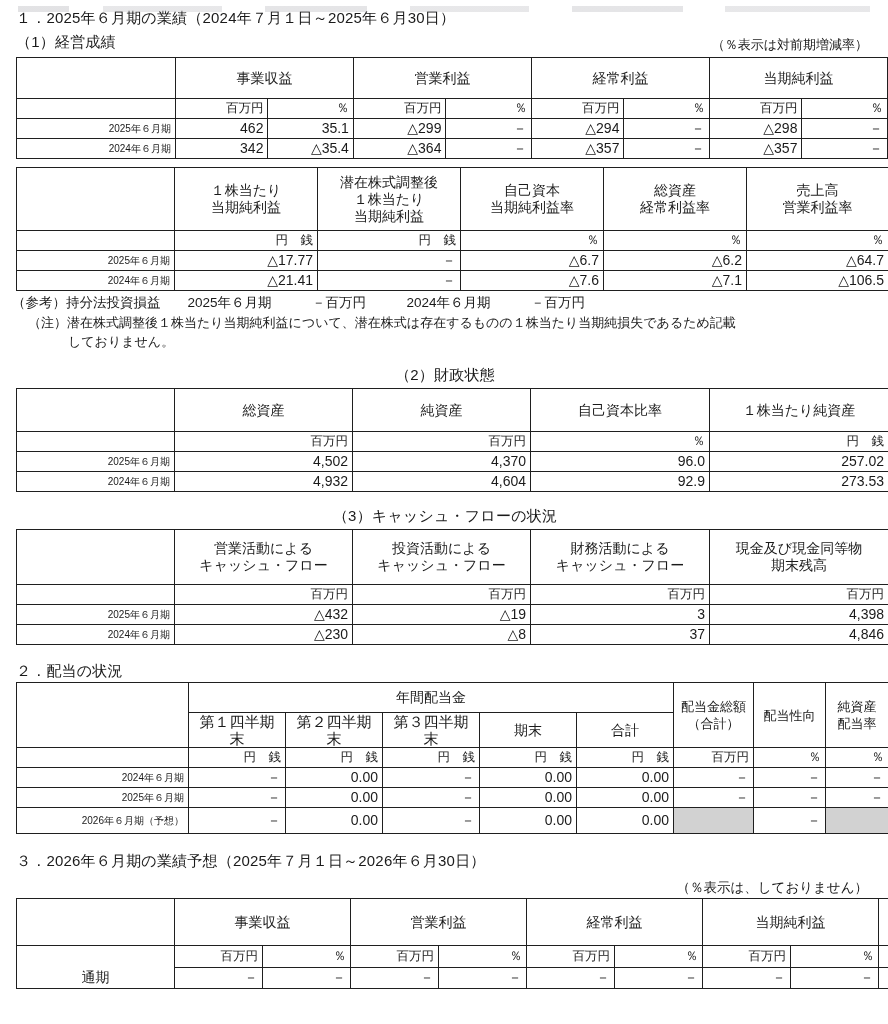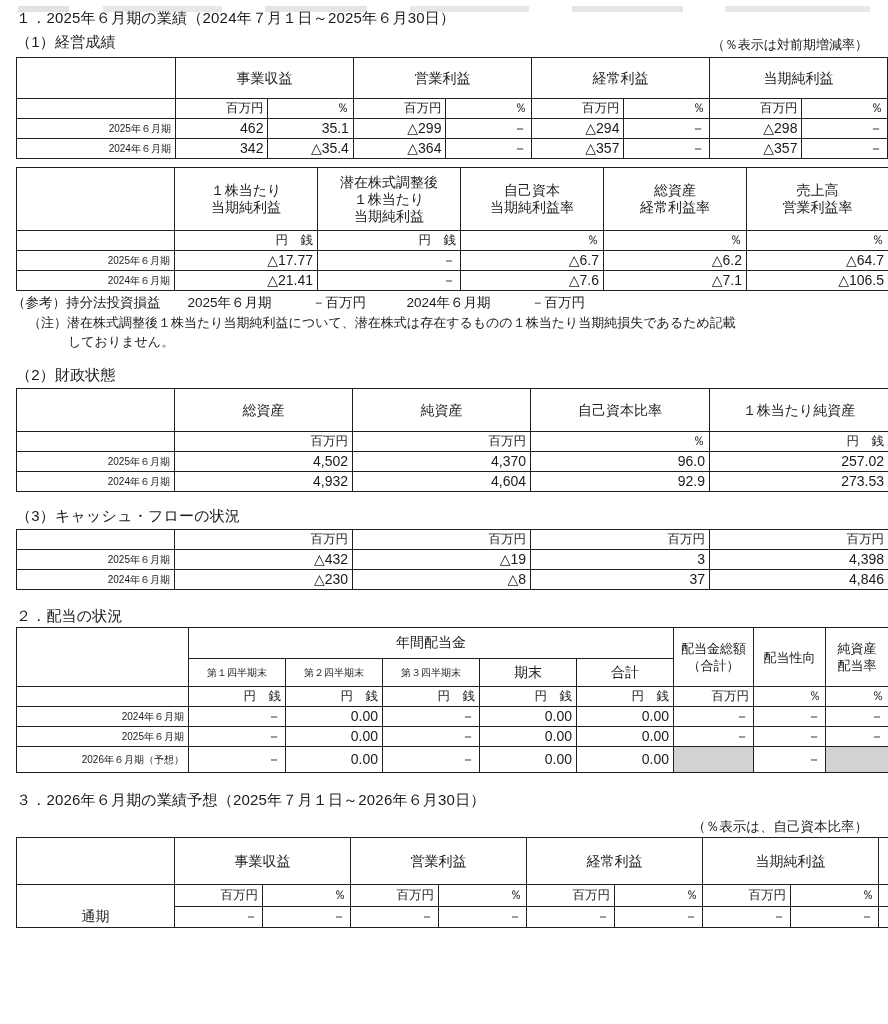--- a/index.html
+++ b/index.html
@@ -25,21 +25,21 @@
       rgba(190,190,195,.45) 10% 24%, transparent 24% 29%,
       rgba(190,190,195,.5) 29% 41%, transparent 41% 46%,
       rgba(190,190,195,.45) 46% 60%, transparent 60% 65%,
       rgba(190,190,195,.5) 65% 78%, transparent 78% 83%,
       rgba(190,190,195,.45) 83% 97%);
     opacity:.8;
   }
   .wrap{padding:0 14px 0 10px;}
   .rightnote{text-align:right;font-size:13.5px;margin:0;padding:0 6px 0 0;line-height:20px;}
   .h1{font-size:15px;line-height:23px;margin:6px 0 0 6px;letter-spacing:.2px;}
-  .h2{font-size:15px;line-height:22px;margin:1px 0 2px 6px;letter-spacing:.2px;}
+  .h2{font-size:15px;line-height:22px;margin:1px 0 2px 6px;letter-spacing:.2px;text-align:center;}
   .h2row{display:flex;justify-content:space-between;align-items:flex-end;margin:1px 0 2px 0;}
   .h2row .h2{margin-left:6px;}
   .h2row .pctnote{font-size:13px;padding-right:6px;line-height:20px;}
 
   table.fin{
     border-collapse:collapse;
     width:872px;
     margin:0 0 0 6px;
     table-layout:fixed;
     font-size:13px;
@@ -59,21 +59,21 @@
   .rowlab{text-align:right;padding-left:22px;height:19px;font-size:10px;white-space:nowrap;}
   .blank{height:19px;}
   .thickb td{border-bottom:2px solid #1f1f1f;}
   .refline{font-size:13.5px;line-height:21px;margin:1px 0 0 2px;white-space:pre;}
   .notewrap{margin:0 0 0 2px;}
   .note{font-size:13px;line-height:19px;margin:0;}
   .note .lab{display:inline-block;}
   .note-ind{padding-left:30px;font-family:Liberation Serif, serif;}
   .spacer{height:12px;}
   .shaded{background:#d2d2d2 !important;}
-  .tightcell{padding:0 3px;font-size:10px;}
+  .tightcell{padding:0 3px;font-size:15px;}
 </style>
 </head>
 <body>
 
 <div class="page">
   <div class="topcut"></div>
 
   <div class="wrap">
 
 
@@ -254,20 +254,31 @@
     <table class="fin">
       <colgroup>
         <col style="width:158px">
           <col style="width:178px">
           <col style="width:178px">
         <col style="width:179px">
           <col style="width:179px">
       </colgroup>
       <tbody>
         <tr>
+          <td class="hd" style="height:54px"></td>
+          <td class="hd" style="height:54px;white-space:pre-line">営業活動による
+キャッシュ・フロー</td>
+          <td class="hd" style="height:54px;white-space:pre-line">投資活動による
+キャッシュ・フロー</td>
+          <td class="hd" style="height:54px;white-space:pre-line">財務活動による
+キャッシュ・フロー</td>
+          <td class="hd" style="height:54px;white-space:pre-line">現金及び現金同等物
+期末残高</td>
+        </tr>
+        <tr>
           <td class="blank"></td>
           <td class="unit">百万円</td>
           <td class="unit">百万円</td>
           <td class="unit">百万円</td>
           <td class="unit">百万円</td>
         </tr>
         <tr>
           <td class="rowlab">2025年６月期</td>
           <td class="num">△432</td>
           <td class="num">△19</td>
@@ -361,21 +372,21 @@
           <td class="num" style="height:25px">－</td>
           <td class="num shaded" style="height:25px"></td>
         </tr>
       </tbody>
     </table>
 
     <div class="spacer"></div>
 
     <div class="h1" style="margin-top:3px">３．2026年６月期の業績予想（2025年７月１日～2026年６月30日）</div>
 
-    <div class="rightnote" style="margin-top:6px">（％表示は、自己資本比率）</div>
+    <div class="rightnote" style="margin-top:6px">（％表示は、しておりません）</div>
 
     <table class="fin">
       <colgroup>
         <col style="width:158px">
         <col style="width:88px">
           <col style="width:88px">
         <col style="width:88px">
           <col style="width:88px">
         <col style="width:88px">
           <col style="width:88px">

